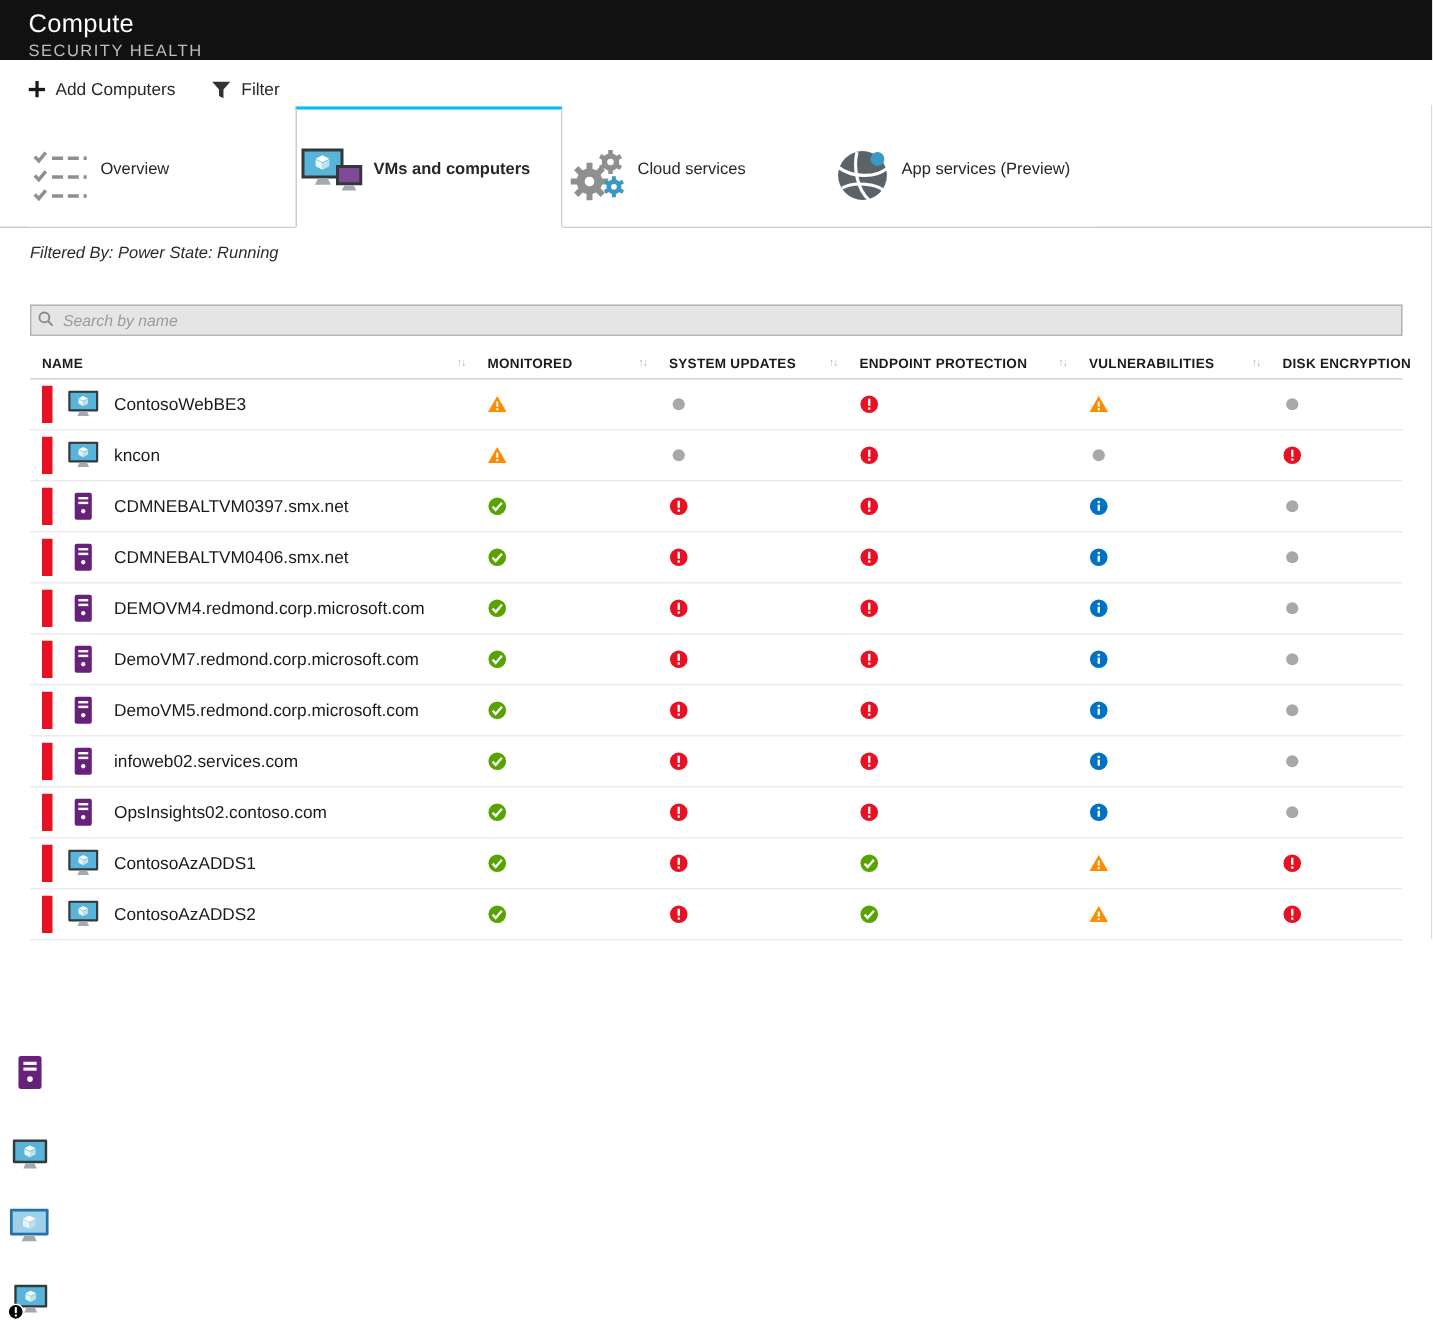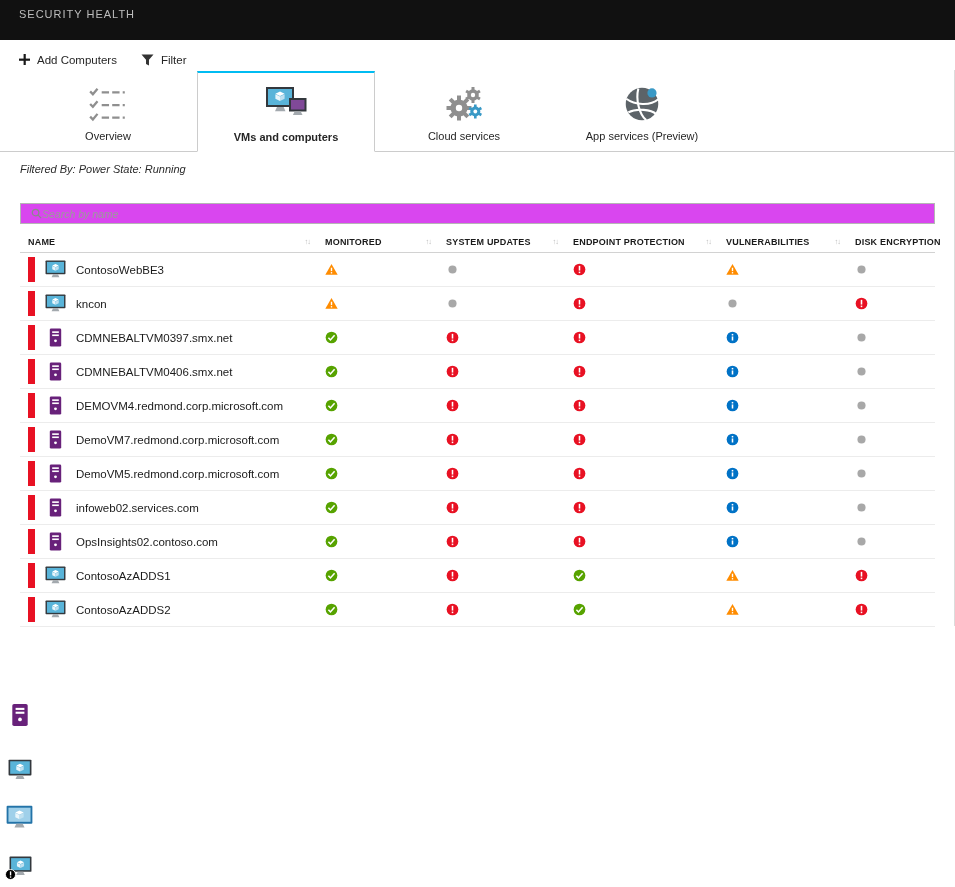--- a/index.html
+++ b/index.html
@@ -12,31 +12,31 @@
   .blade-title{font-size:17px;font-weight:400;letter-spacing:.2px}
   .blade-subtitle{font-size:11px;color:#bdbdbd;letter-spacing:1px;margin-top:2px}
 
   
   .toolbar{position:absolute;top:40px;left:0;width:955px;height:40px;display:flex;align-items:center;padding-left:19px;gap:24px;border-bottom:1px solid #ededed;background:#fff}
   .toolbar-btn{display:flex;align-items:center;gap:7px;background:none;border:none;font-size:11.5px;color:#262626;font-family:inherit;cursor:pointer}
   .toolbar-btn svg{display:block}
 
   
   .tabs{position:absolute;top:71px;left:0;width:955px;height:81px;display:flex;padding-left:19px;border-bottom:1px solid #ccc;background:#fff}
-  .tab{width:178px;display:flex;flex-direction:column;align-items:center;padding-top:10px;gap:5px;cursor:pointer;border:1px solid transparent;border-top:2px solid transparent;background:#fff}
+  .tab{width:178px;display:flex;flex-direction:row;align-items:center;padding-top:10px;gap:5px;cursor:pointer;border:1px solid transparent;border-top:2px solid transparent;background:#fff}
   .tab.selected{border:1px solid #ccc;border-top:2px solid #00BCF2;border-bottom:1px solid #fff;margin-bottom:-1px}
   .tab-icon{height:46px;display:flex;align-items:center;justify-content:center}
   .tab-label{font-size:11px;color:#262626;padding-bottom:8px}
   .tab.selected .tab-label{font-weight:bold}
 
   
   .filter-note{position:absolute;top:163px;left:20px;font-size:11px;font-style:italic;color:#2b2b2b}
 
   
-  .search-box{position:absolute;top:203px;left:20px;width:915px;height:21px;border:1px solid #b5b5b5;display:flex;align-items:center;padding:0 10px;gap:0;background:#d946ef}
+  .search-box{position:absolute;top:203px;left:20px;width:915px;height:21px;border:1px solid #b5b5b5;display:flex;align-items:center;padding:0 4px;gap:6px;background:#e5e5e5}
   .search-box input{flex:1;border:none;outline:none;font-size:10.5px;font-family:inherit;color:#333;background:transparent}
   .search-box input::placeholder{font-style:italic;color:#9b9b9b}
 
   
   .table{position:absolute;top:231px;left:20px;width:915px}
   .grid{display:grid;grid-template-columns:302px 121px 127px 153px 129px 83px;align-items:center}
   .thead{height:22px;border-bottom:1px solid #d2d2d2}
   .hcell{display:flex;align-items:center;justify-content:space-between;font-size:9px;font-weight:bold;letter-spacing:.2px;color:#1a1a1a;padding:0 12px 0 3px;cursor:pointer;white-space:nowrap}
   .hcell:first-child{padding-left:8px}
   .hcell:last-child{padding-right:0}
@@ -53,20 +53,21 @@
   
   .legend-icon{position:absolute}
   .badge{position:absolute;left:-4px;bottom:-3px}
 </style>
 </head>
 <body>
 
 <div class="page">
 
   <header class="blade-header">
+    <div class="blade-title">Compute</div>
     <div class="blade-subtitle">SECURITY HEALTH</div>
   </header>
 
   <div class="toolbar">
     <button class="toolbar-btn">
       <span>
         <svg width="11" height="11" viewBox="0 0 12 12">
             <rect x="5" y="0" width="2.4" height="12" fill="#1a1a1a"></rect>
             <rect x="0" y="5" width="12" height="2.4" fill="#1a1a1a"></rect>
           </svg>

